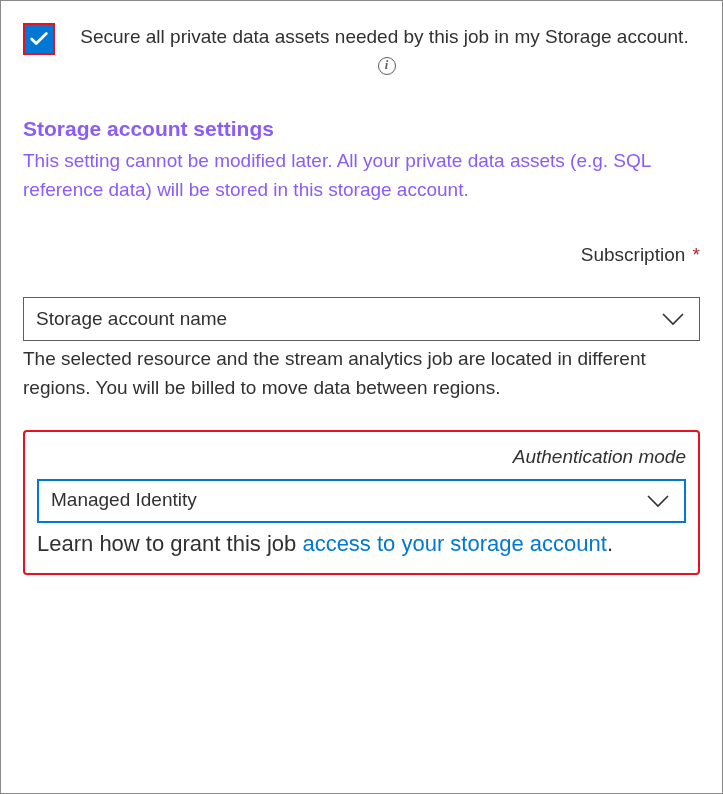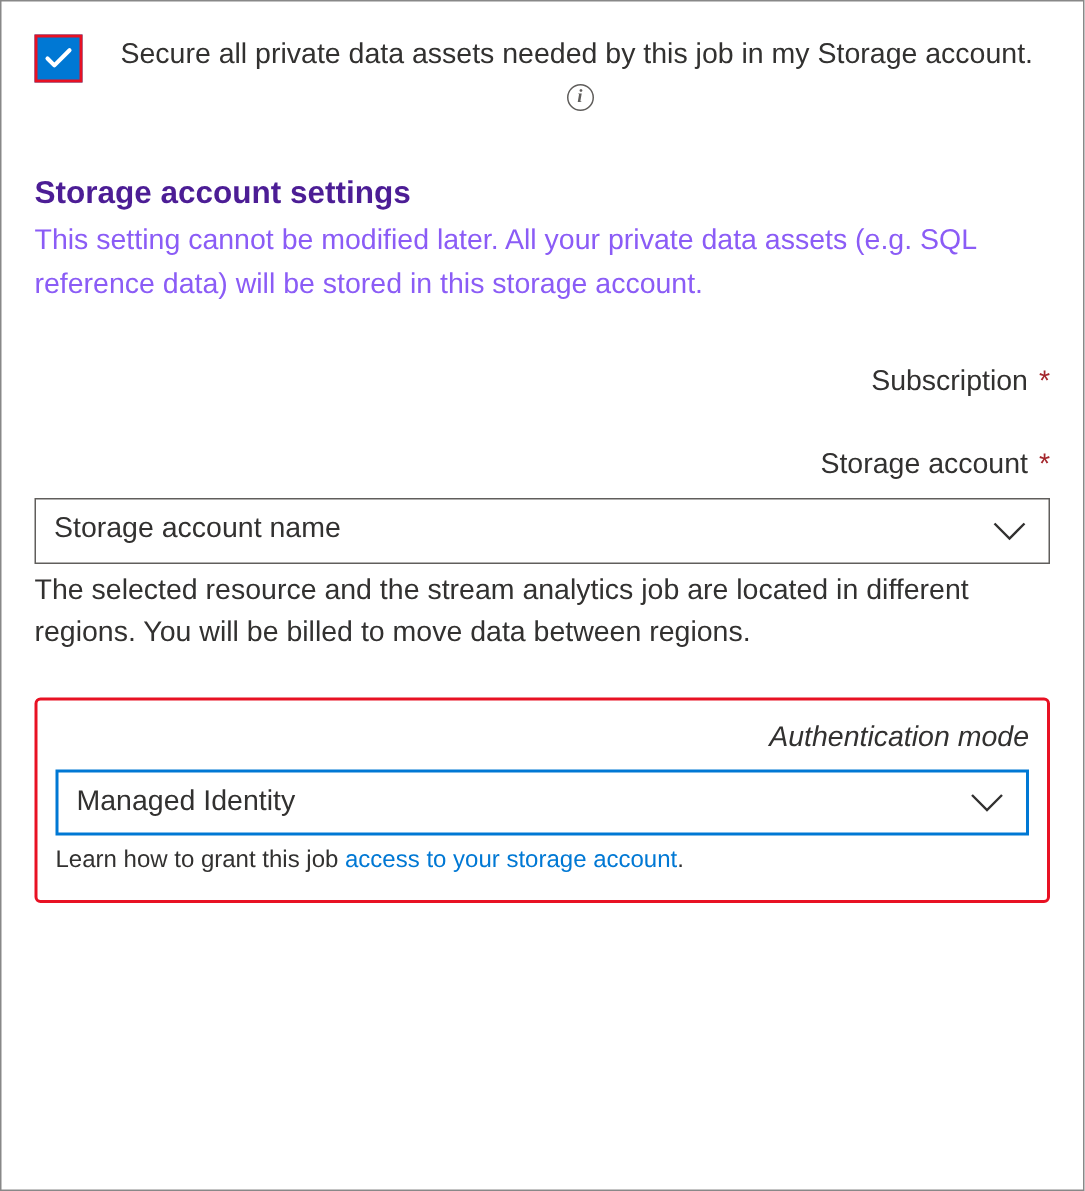--- a/index.html
+++ b/index.html
@@ -59,21 +59,21 @@
       color: #605e5c;
       vertical-align: middle;
       margin-left: 4px;
       font-family: "Times New Roman", serif;
       font-weight: bold;
       line-height: 1;
     }
     .section-heading {
       font-weight: 600;
       font-size: 21px;
-      color: #4c1d95;
+      color: #8b5cf6;
       margin-bottom: 4px;
     }
     .section-desc {
       font-size: 19px;
       color: #8b5cf6;
       margin-bottom: 38px;
       line-height: 1.5;
     }
     .field-label {
       font-size: 19px;
@@ -128,21 +128,21 @@
       border: 2px solid #e81123;
       border-radius: 4px;
       padding: 12px 12px 14px 12px;
       margin-top: 24px;
     }
     .highlight-box .field-label {
       margin-bottom: 8px;
       font-style: italic;
     }
     .learn-more {
-      font-size: 16px;
+      font-size: 22px;
       color: #323130;
       margin-top: 6px;
     }
     .link {
       color: #0078d4;
       cursor: pointer;
     }
   </style>
 </head>
 <body>
@@ -163,24 +163,20 @@
 <p class="section-desc">This setting cannot be modified later. All your private data assets (e.g. SQL reference data) will be stored in this storage account.</p>
 
 <div class="field-group">
   <label class="field-label">
     <span>Subscription</span>
     <span class="required">*</span>
   </label>
 </div>
 
 <div class="field-group">
-  <label class="field-label">
-    <span>Storage account</span>
-    <span class="required">*</span>
-  </label>
   <div class="select-field">
     <span>Storage account name</span>
     <span class="chevron">
       <svg viewBox="0 0 24 14">
           <path d="M2 2 L12 12 L22 2" stroke="#323130" stroke-width="1.6" fill="none"></path>
         </svg>
     </span>
   </div>
   <p class="helper-text">The selected resource and the stream analytics job are located in different regions. You will be billed to move data between regions.</p>
 </div>

